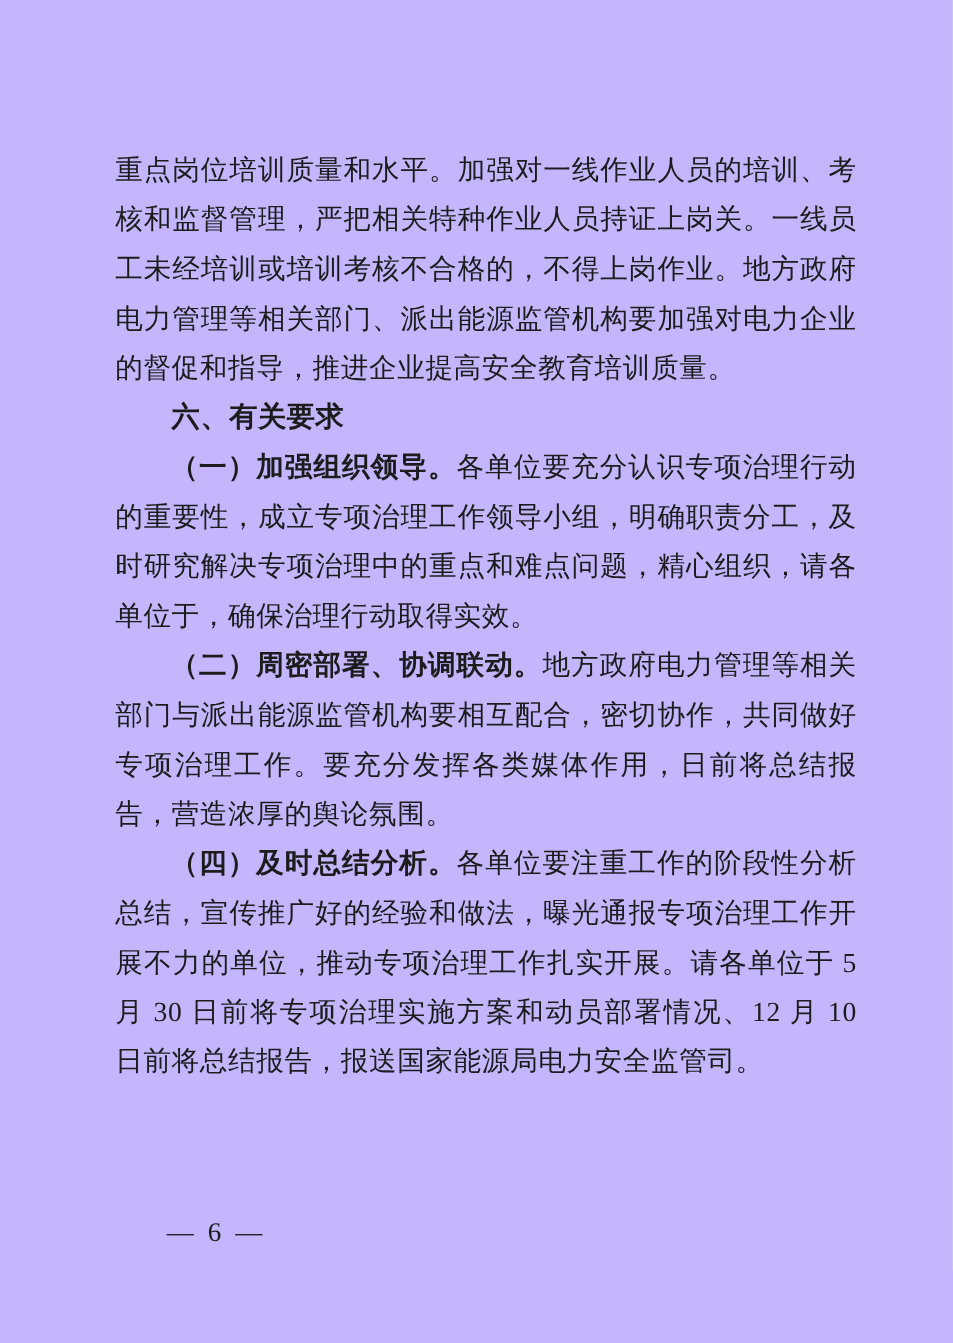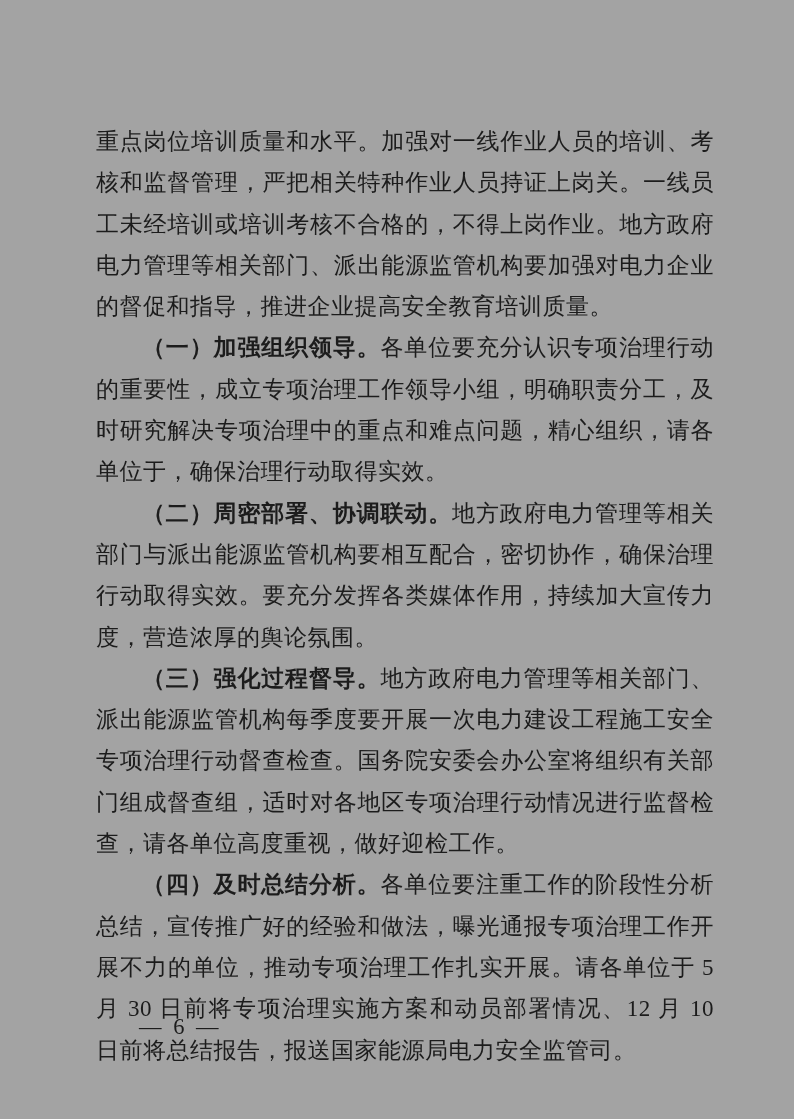--- a/index.html
+++ b/index.html
@@ -5,21 +5,21 @@
   html, body {
     margin: 0;
     padding: 0;
     background: #d9d9d9;
   }
   .page {
     position: relative;
     width: 794px;
     height: 1119px;
     margin: 0 auto;
-    background: #a3a3a3;
+    background: #c4b5fd;
     color: #1c1c1c;
     font-family: "Liberation Serif", "DejaVu Serif", serif;
     overflow: hidden;
   }
   .content {
     position: absolute;
     left: 96px;
     top: 121px;
     width: 618px;
     font-size: 23px;
@@ -59,25 +59,25 @@
   }
 </style>
 </head>
 <body>
 
 <div class="page">
   <div class="content">
 
     <p class="para no-indent">重点岗位培训质量和水平。加强对一线作业人员的培训、考核和监督管理，严把相关特种作业人员持证上岗关。一线员工未经培训或培训考核不合格的，不得上岗作业。地方政府电力管理等相关部门、派出能源监管机构要加强对电力企业的督促和指导，推进企业提高安全教育培训质量。</p>
 
+    <h2 class="heading">六、有关要求</h2>
 
     <p class="para"><span class="lead">（一）加强组织领导。</span><span>各单位要充分认识专项治理行动的重要性，成立专项治理工作领导小组，明确职责分工，及时研究解决专项治理中的重点和难点问题，精心组织，请各单位于，确保治理行动取得实效。</span></p>
 
-    <p class="para"><span class="lead">（二）周密部署、协调联动。</span><span>地方政府电力管理等相关部门与派出能源监管机构要相互配合，密切协作，确保治理行动取得实效。要充分发挥各类媒体作用，持续加大宣传力度，营造浓厚的舆论氛围。</span></p>
+    <p class="para"><span class="lead">（二）周密部署、协调联动。</span><span>地方政府电力管理等相关部门与派出能源监管机构要相互配合，密切协作，共同做好专项治理工作。要充分发挥各类媒体作用，日前将总结报告，营造浓厚的舆论氛围。</span></p>
 
-    <p class="para"><span class="lead">（三）强化过程督导。</span><span>地方政府电力管理等相关部门、派出能源监管机构每季度要开展一次电力建设工程施工安全专项治理行动督查检查。国务院安委会办公室将组织有关部门组成督查组，适时对各地区专项治理行动情况进行监督检查，请各单位高度重视，做好迎检工作。</span></p>
 
     <p class="para"><span class="lead">（四）及时总结分析。</span><span>各单位要注重工作的阶段性分析总结，宣传推广好的经验和做法，曝光通报专项治理工作开展不力的单位，推动专项治理工作扎实开展。请各单位于 5 月 30 日前将专项治理实施方案和动员部署情况、12 月 10 日前将总结报告，报送国家能源局电力安全监管司。</span></p>
 
   </div>
 
   <div class="footer">— 6 —</div>
 </div>
 
 </body></html>

